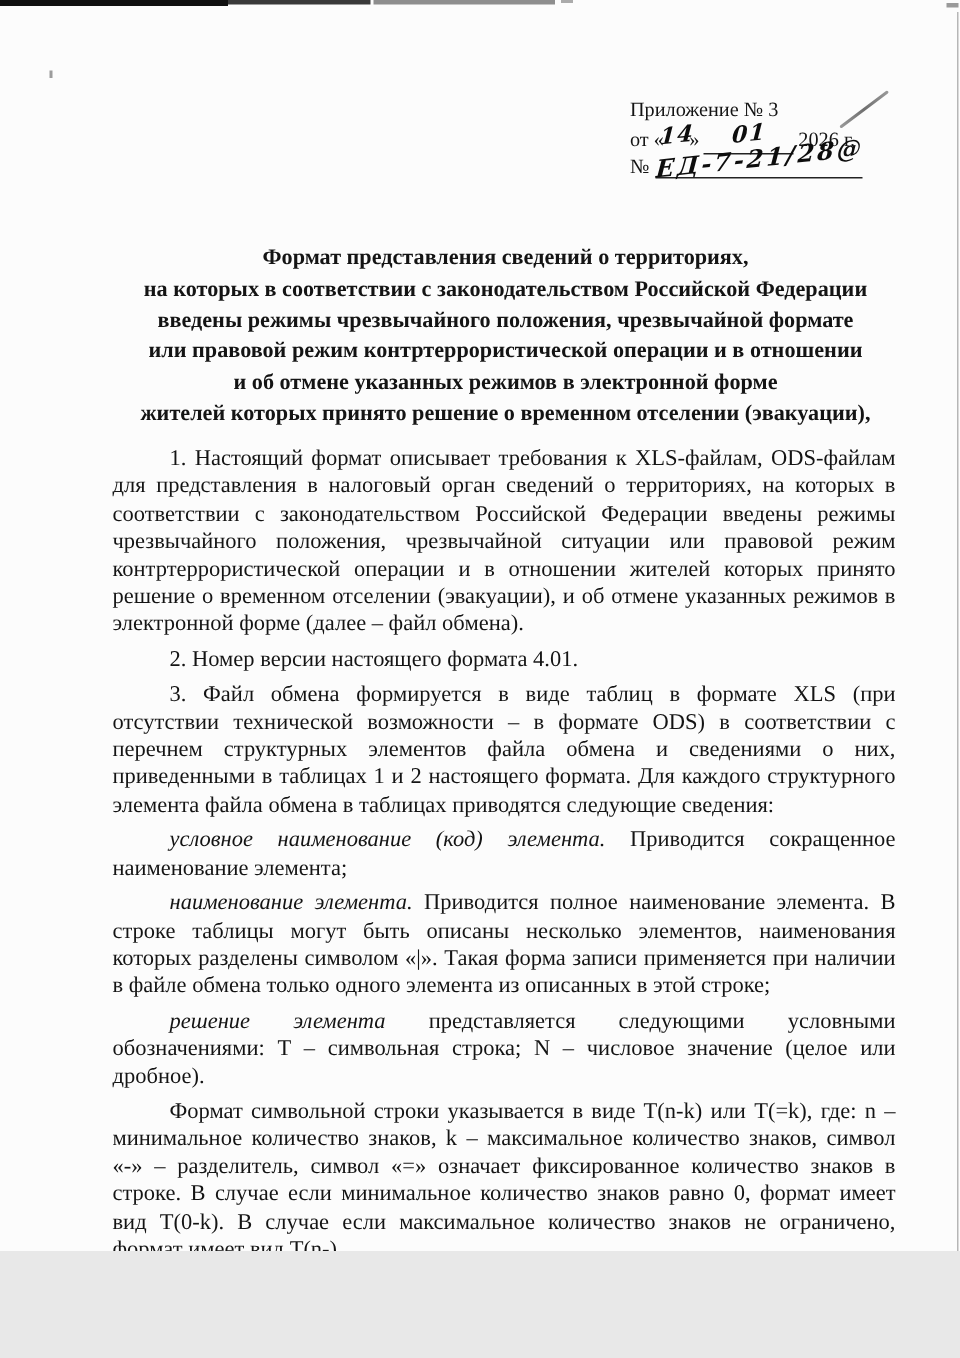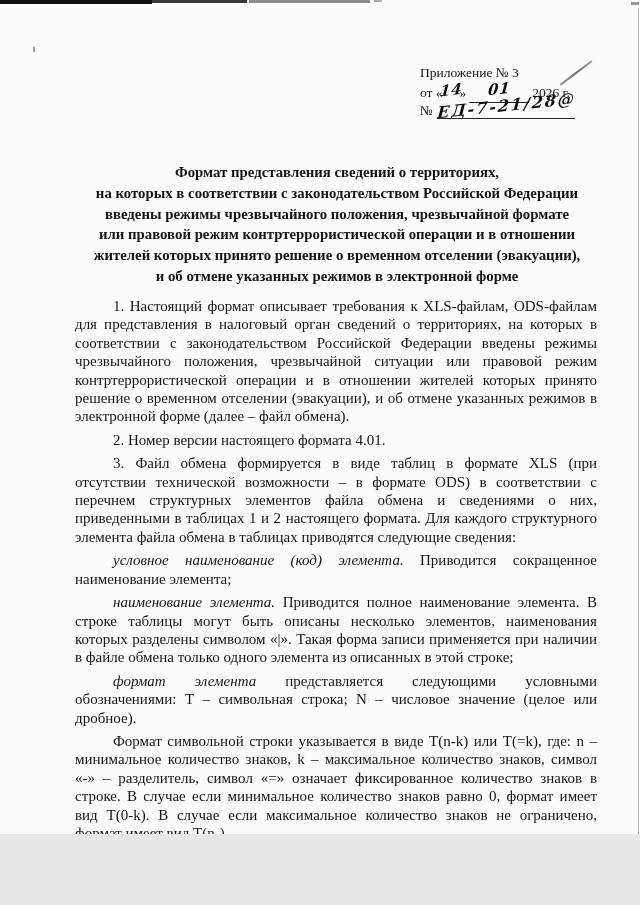--- a/index.html
+++ b/index.html
@@ -96,31 +96,31 @@
     <div class="row">
       <span>№</span><span class="blank num-blank"><span class="hand num">ЕД-7-21/28@</span></span>
     </div>
   </div>
 
   <div class="title">
     <div class="tline">Формат представления сведений о территориях,</div>
     <div class="tline">на которых в соответствии с законодательством Российской Федерации</div>
     <div class="tline">введены режимы чрезвычайного положения, чрезвычайной формате</div>
     <div class="tline">или правовой режим контртеррористической операции и в отношении</div>
+    <div class="tline">и об отмене указанных режимов в электронной форме</div>
     <div class="tline">жителей которых принято решение о временном отселении (эвакуации),</div>
-    <div class="tline">и об отмене указанных режимов в электронной форме</div>
   </div>
 
   <div class="bodytext">
     <p>1. Настоящий формат описывает требования к XLS-файлам, ODS-файлам для представления в налоговый орган сведений о территориях, на которых в соответствии с законодательством Российской Федерации введены режимы чрезвычайного положения, чрезвычайной ситуации или правовой режим контртеррористической операции и в отношении жителей которых принято решение о временном отселении (эвакуации), и об отмене указанных режимов в электронной форме (далее – файл обмена).</p>
     <p>2. Номер версии настоящего формата 4.01.</p>
     <p>3. Файл обмена формируется в виде таблиц в формате XLS (при отсутствии технической возможности – в формате ODS) в соответствии с перечнем структурных элементов файла обмена и сведениями о них, приведенными в таблицах 1 и 2 настоящего формата. Для каждого структурного элемента файла обмена в таблицах приводятся следующие сведения:</p>
     <p><span class="it">условное наименование (код) элемента.</span><span> Приводится сокращенное наименование элемента;</span></p>
     <p><span class="it">наименование элемента.</span><span> Приводится полное наименование элемента. В строке таблицы могут быть описаны несколько элементов, наименования которых разделены символом «|». Такая форма записи применяется при наличии в файле обмена только одного элемента из описанных в этой строке;</span></p>
-    <p><span class="it">формат элемента</span><span> представляется следующими условными обозначениями: Т – символьная строка; N – числовое значение (целое или дробное).</span></p>
+    <p><span class="it">решение элемента</span><span> представляется следующими условными обозначениями: Т – символьная строка; N – числовое значение (целое или дробное).</span></p>
     <p>Формат символьной строки указывается в виде T(n-k) или T(=k), где: n – минимальное количество знаков, k – максимальное количество знаков, символ «-» – разделитель, символ «=» означает фиксированное количество знаков в строке. В случае если минимальное количество знаков равно 0, формат имеет вид T(0-k). В случае если максимальное количество знаков не ограничено, формат имеет вид T(n-).</p>
   </div>
 
   <div class="footer">
     <div class="f1">15.01.2026 14:25</div>
     <div class="f2">□ kompburo /Н.И./Прил-Л2385-3</div>
   </div>
 
 </div>
 

